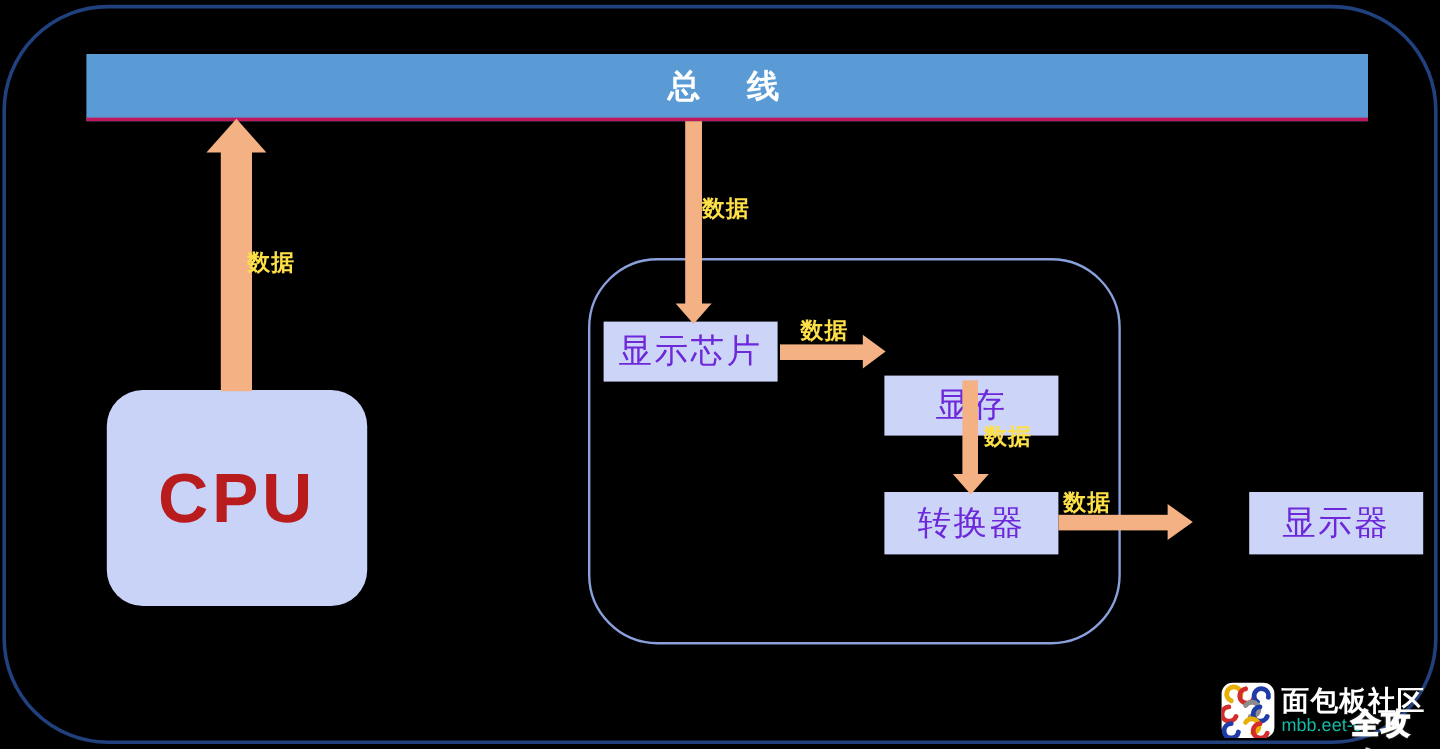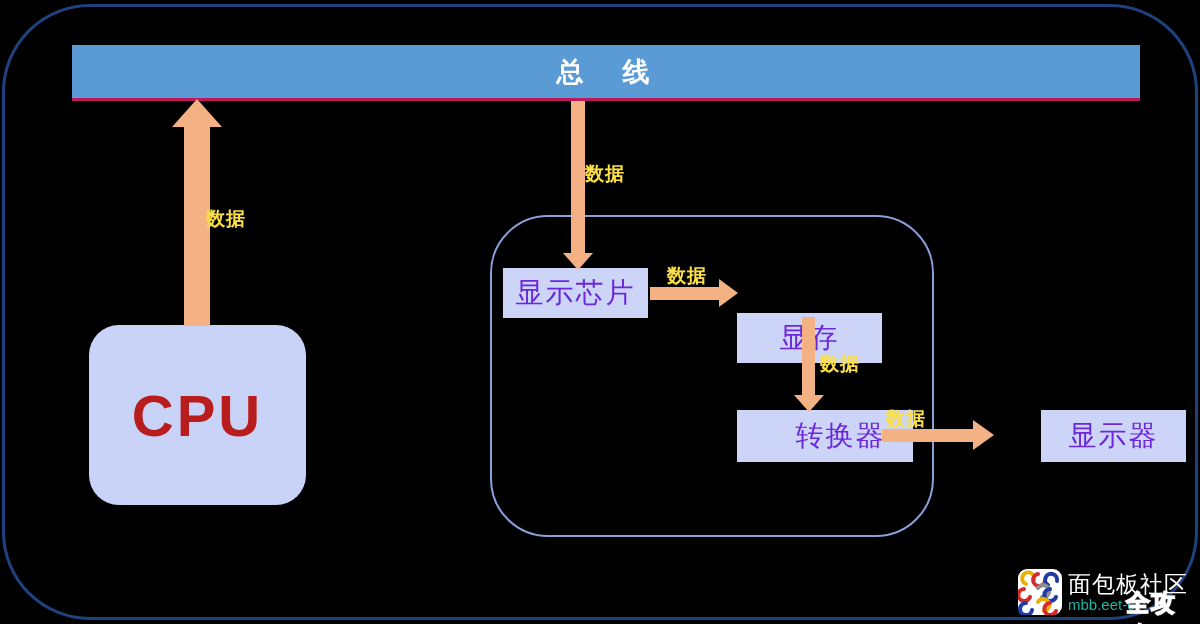--- a/index.html
+++ b/index.html
@@ -49,21 +49,21 @@
   }
 
   
   .node {
     background:#CCD5F8; color:#6d28d9;
     display:flex; align-items:center; justify-content:center;
     font-size:28px; letter-spacing:2px; z-index:2;
   }
   #node-display-chip { left:503px; top:268px; width:145px; height:50px; }
   #node-vram         { left:737px; top:268px; width:145px; height:50px;margin-top:45px; }
-  #node-converter    { left:737px; top:410px; width:145px; height:52px;padding-left:31px; }
+  #node-converter    { left:737px; top:410px; width:145px; height:52px; }
   #node-display      { left:993px; top:410px; width:145px; height:52px;margin-left:48px; }
 
   
   .arrow-body { background:#F4B183; z-index:3; }
   .arrow-head { width:0; height:0; z-index:3; }
 
   #arrow1-body { left:184px; top:126px; width:26px; height:200px; }
   #arrow1-head { left:172px; top:99px;
     border-left:25px solid transparent; border-right:25px solid transparent;
     border-bottom:28px solid #F4B183; }
@@ -96,21 +96,21 @@
   #edge-label-2 { left:585px; top:161px; }
   #edge-label-3 { left:667px; top:263px; }
   #edge-label-4 { left:820px; top:351px; }
   #edge-label-5 { left:886px; top:406px; }
 
   
   #logo-icon-box {
     left:1018px; top:569px; width:44px; height:46px;
     background:#FFFFFF; border-radius:9px; z-index:5;
   }
-  #community-name { left:1068px; top:569px; font-size:23px; font-weight:400;
+  #community-name { left:1068px; top:569px; font-size:23px; font-weight:700;
     color:#FFFFFF; letter-spacing:1px; z-index:5; }
   #community-url  { left:1068px; top:596px; font-size:15px; color:#14b8a6; z-index:5; }
   #overlay-watermark {
     left:1126px; top:587px; font-size:24px; font-weight:900;
     color:#E8A33C; -webkit-text-stroke:1.2px #FFFFFF;
     text-shadow:0 0 2px #FFFFFF; letter-spacing:1px; z-index:6;
   }
 </style>
 </head>
 <body>

